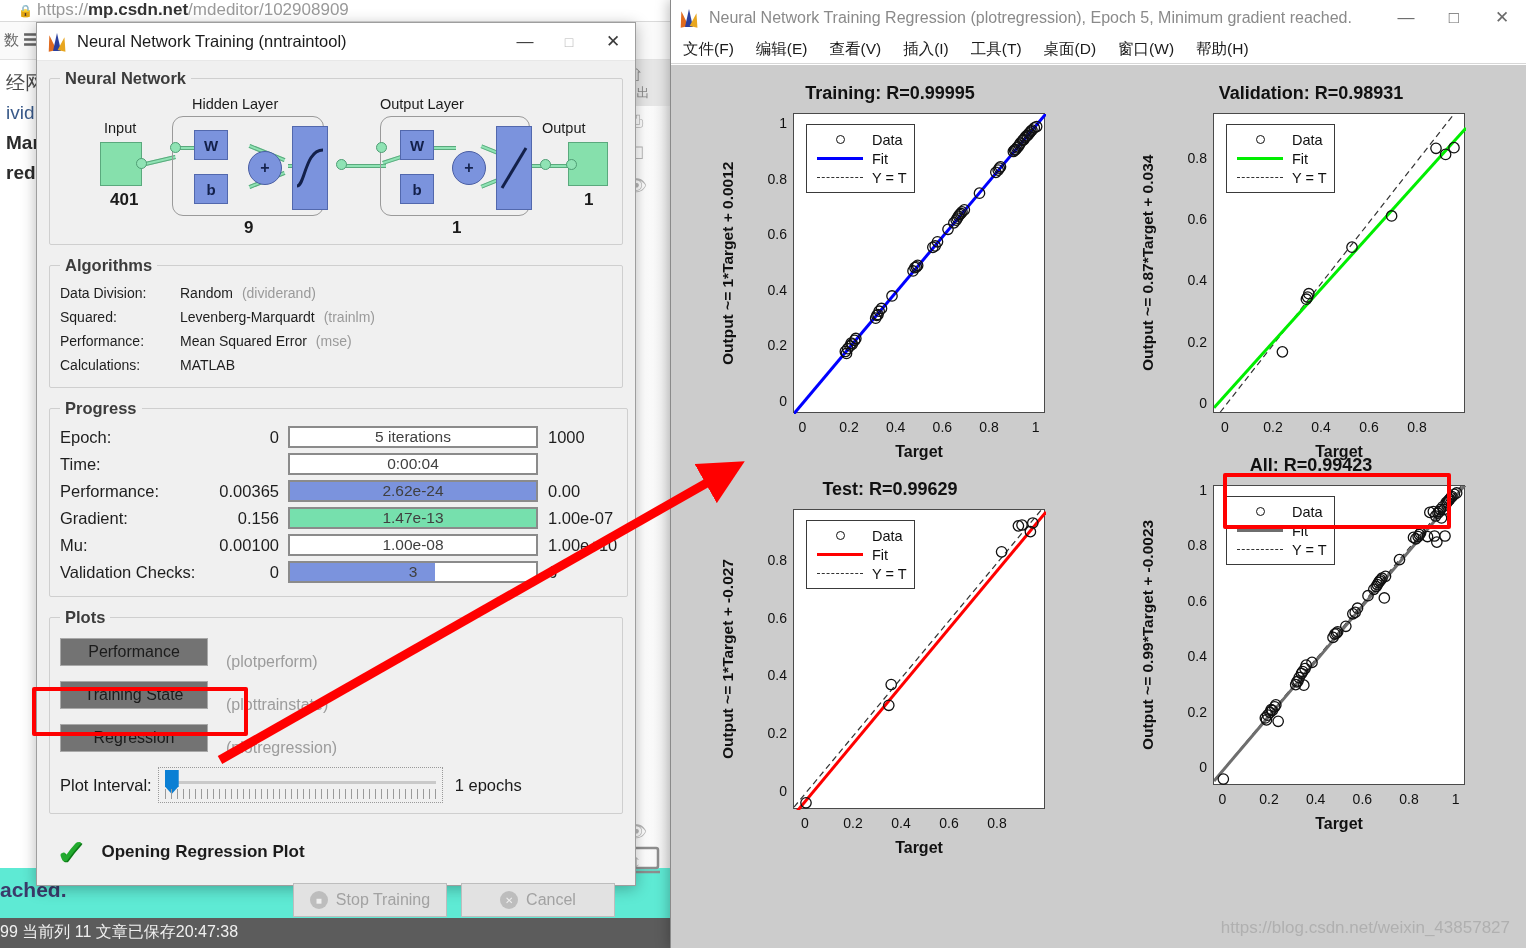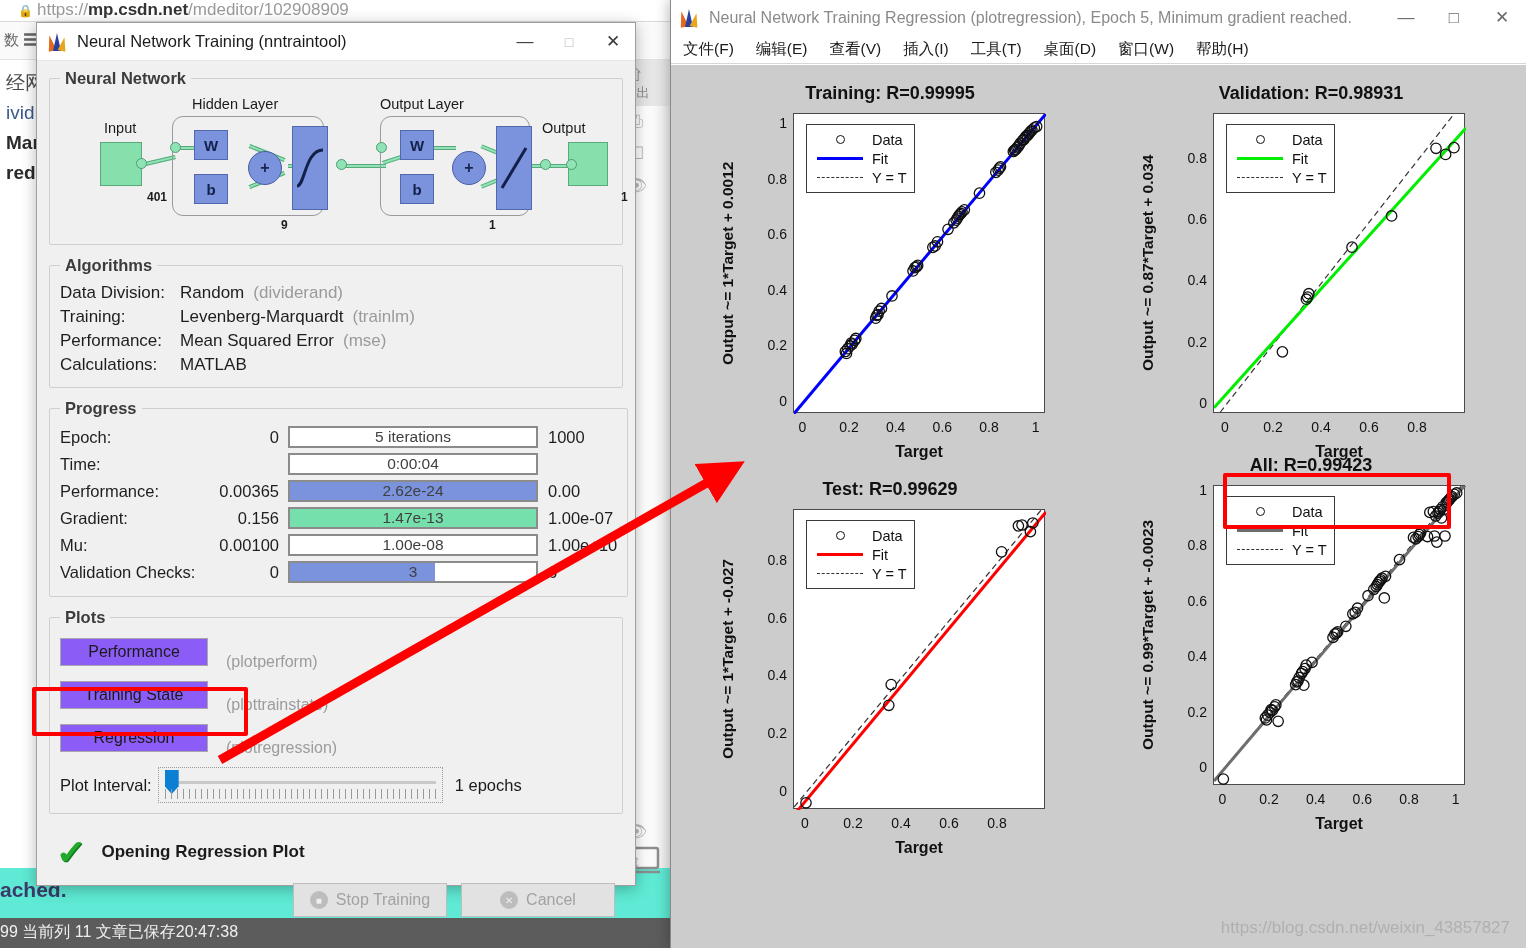--- a/index.html
+++ b/index.html
@@ -91,24 +91,24 @@
   .nn-diagram { position:relative; height:140px; }
   .nn-lbl { position:absolute; font-size:14.5px; font-weight:normal; color:#1b1b1b; }
   .layerbox { position:absolute; border:1.6px solid #9a9a9a; border-radius:11px; background:transparent; }
   .gsq { position:absolute; background:#86e0ac; border:1.3px solid #5aa97d; }
   .bsq { position:absolute; background:#7b93dd; border:1.3px solid #5268ad; display:flex;
          align-items:center; justify-content:center; font-weight:bold; color:#13204a; font-size:15px; }
   .bcirc { position:absolute; border-radius:50%; background:#7b93dd; border:1.5px solid #4a5ea3;
            display:flex; align-items:center; justify-content:center; color:#16244f; font-weight:bold; font-size:16px;}
   .gnode { position:absolute; width:11px; height:11px; border-radius:50%; background:#8fe3b4; border:1.4px solid #4f9d74; }
   .conn { position:absolute; background:#8fe3b4; height:4px; border-top:1px solid #5aa97d; border-bottom:1px solid #5aa97d;}
-  .numlbl { position:absolute; font-size:12px; font-weight:bold; color:#1b1b1b;margin-left:37px; }
+  .numlbl { position:absolute; font-size:17px; font-weight:bold; color:#1b1b1b; }
 
   
-  .alg-row { display:flex; font-size:17px; color:#1e1e1e; line-height:24px; }
+  .alg-row { display:flex; font-size:14px; color:#1e1e1e; line-height:24px; }
   .alg-row .k { width:120px; }
   .alg-row .v { }
   .alg-row .m { color:#9a9a9a; margin-left:9px; }
 
   
   .prog-row { display:flex; align-items:center; height:26px; margin-bottom:1px; }
   .prog-row .k { width:148px; font-size:16.5px; color:#1e1e1e; }
   .prog-row .lv { width:80px; text-align:right; font-size:16.5px; color:#1e1e1e; padding-right:9px; }
   .bar {
     position:relative; width:250px; height:22px; background:#ffffff;
@@ -117,21 +117,21 @@
   .bar .fill { position:absolute; left:0; top:0; bottom:0; }
   .bar .val {
     position:absolute; inset:0; display:flex; align-items:center; justify-content:center;
     font-size:15.5px; color:#404040;
   }
   .prog-row .rv { font-size:16.5px; color:#1e1e1e; padding-left:10px; }
 
   
   .plot-row { display:flex; align-items:center; margin-bottom:5px; }
   .plotbtn {
-    width:148px; height:28px; background:#8b5cf6; border:1px solid #a8a8a8;
+    width:148px; height:28px; background:#737373; border:1px solid #a8a8a8;
     font-size:16px; color:#1b1b1b; display:flex; align-items:center; justify-content:center;
     font-family:"Liberation Sans", sans-serif;
     text-align:center;
   }
   .plot-row .fn { font-size:16px; color:#9c9c9c; margin-left:18px;margin-top:20px; }
   .interval-row { display:flex; align-items:center; margin-top:10px; }
   .interval-row .lab { font-size:16.5px; color:#1b1b1b; }
   .slider {
     position:relative; width:285px; height:36px; margin-left:6px;
     border:1px dotted #9a9a9a; background:#f0f0f0;
@@ -327,21 +327,21 @@
     </fieldset>
 
     <fieldset class="gb">
       <legend>Algorithms</legend>
       <div class="alg-row">
         <span class="k">Data Division:</span>
         <span class="v">Random</span>
         <span class="m">(dividerand)</span>
       </div>
       <div class="alg-row">
-        <span class="k">Training:</span>
+        <span class="k">Squared:</span>
         <span class="v">Levenberg-Marquardt</span>
         <span class="m">(trainlm)</span>
       </div>
       <div class="alg-row">
         <span class="k">Performance:</span>
         <span class="v">Mean Squared Error</span>
         <span class="m">(mse)</span>
       </div>
       <div class="alg-row">
         <span class="k">Calculations:</span>

